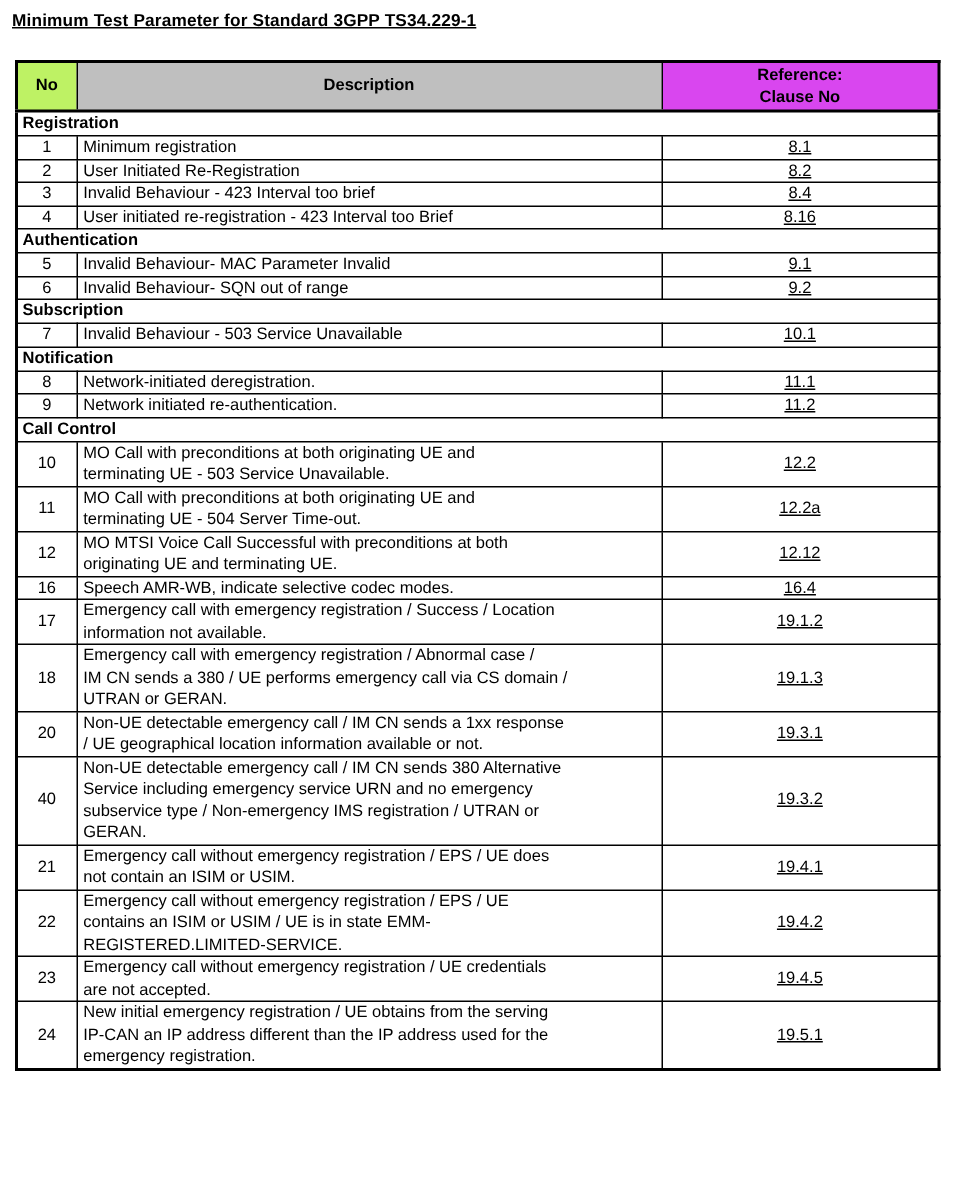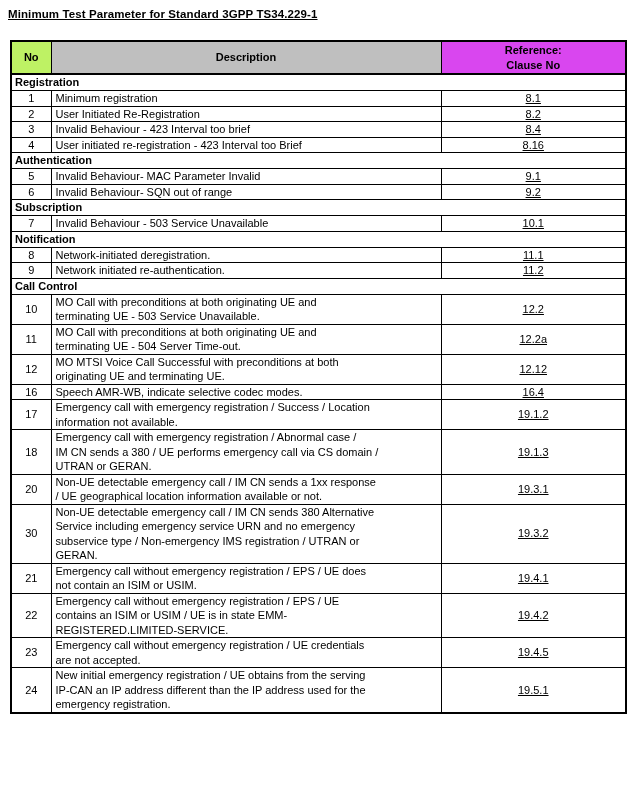--- a/index.html
+++ b/index.html
@@ -188,21 +188,21 @@
 UTRAN or GERAN.</td>
           <td class="cell-ref">19.1.3</td>
         </tr>
         <tr>
           <td class="cell-no">20</td>
           <td class="cell-desc">Non-UE detectable emergency call / IM CN sends a 1xx response
 / UE geographical location information available or not.</td>
           <td class="cell-ref">19.3.1</td>
         </tr>
         <tr>
-          <td class="cell-no">30</td>
+          <td class="cell-no">40</td>
           <td class="cell-desc">Non-UE detectable emergency call / IM CN sends 380 Alternative
 Service including emergency service URN and no emergency
 subservice type / Non-emergency IMS registration / UTRAN or
 GERAN.</td>
           <td class="cell-ref">19.3.2</td>
         </tr>
         <tr>
           <td class="cell-no">21</td>
           <td class="cell-desc">Emergency call without emergency registration / EPS / UE does
 not contain an ISIM or USIM.</td>

